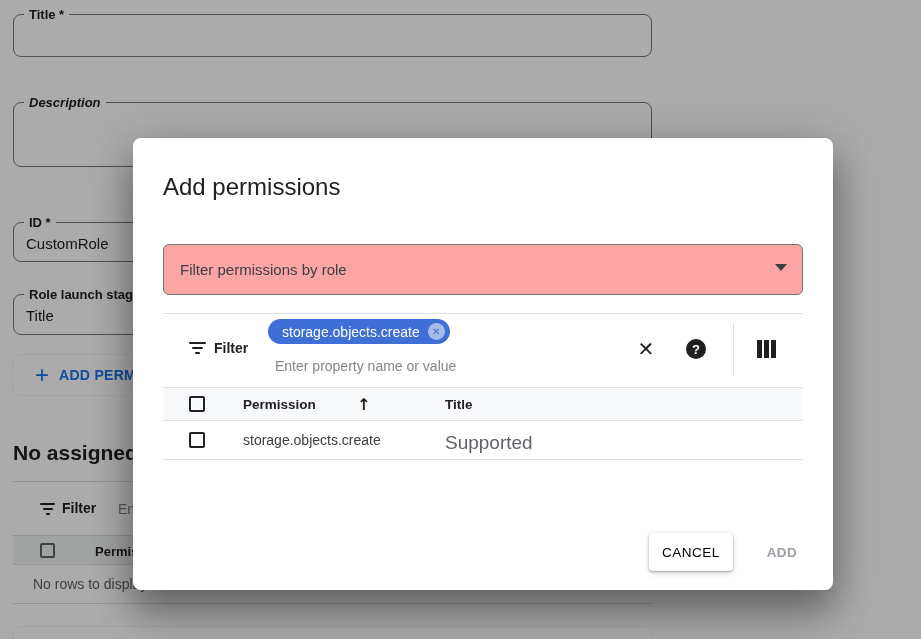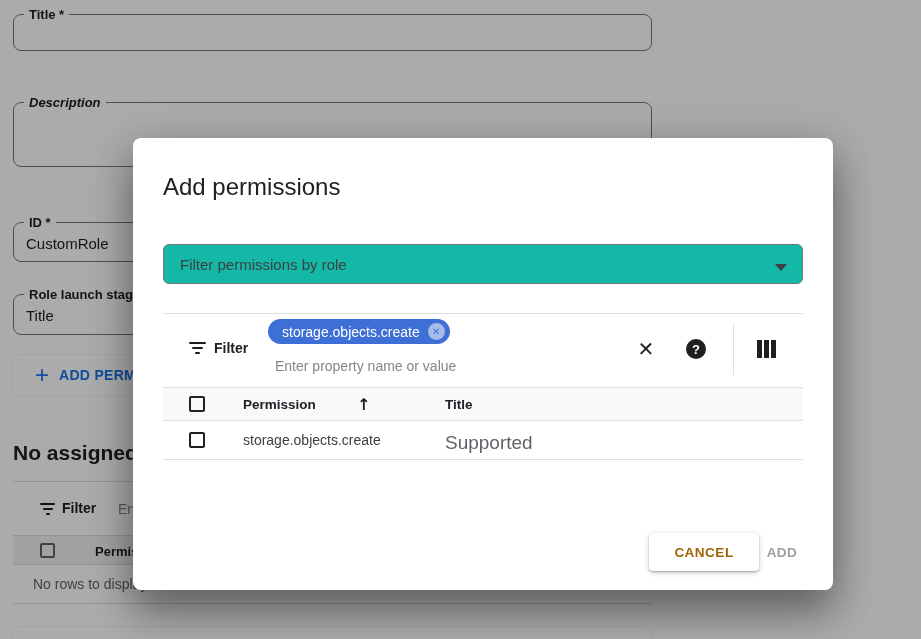--- a/index.html
+++ b/index.html
@@ -58,22 +58,22 @@
   .scrim { position:absolute; inset:0; background:rgba(0,0,0,0.33); z-index:1; }
 
   
   .dialog {
     position:absolute; left:133px; top:138px; width:700px; height:452px; z-index:2;
     background:#fff; border-radius:8px;
     box-shadow:0 24px 38px rgba(0,0,0,0.30), 0 9px 46px rgba(0,0,0,0.22);
   }
   .dlg-title { position:absolute; left:30px; top:35px; font-size:24px; color:#202124; }
   .role-select {
-    position:absolute; left:30px; top:106px; width:640px; height:40px;
-    border:1px solid #747775; border-radius:6px; background:#14b8a6;
+    position:absolute; left:30px; top:106px; width:640px; height:51px;
+    border:1px solid #747775; border-radius:6px; background:#fca5a5;
     display:flex; align-items:center; padding:0 16px; cursor:pointer;
   }
   .role-select .ph { font-size:15px; color:#3c4043; }
   .caret {
     position:absolute; right:15px; top:19px; width:0; height:0;
     border-left:6px solid transparent; border-right:6px solid transparent;
     border-top:7px solid #3c4043;
   }
   .tb-divider { position:absolute; left:30px; top:175px; width:640px; height:1px; background:#e0e0e0; }
   .dlg-filter-label { position:absolute; left:81px; top:202px; font-size:14px; font-weight:700; color:#202124; }
@@ -114,41 +114,41 @@
   .col-perm { left:80px; }
   .col-status { left:282px; }
   .sort-arrow { position:absolute; left:194px; top:7px; font-size:16px; font-weight:700; color:#1f1f1f;
     font-family:"DejaVu Sans","Liberation Sans",sans-serif; cursor:pointer; }
   .dlg-row { position:absolute; left:30px; top:283px; width:640px; height:39px; border-bottom:1px solid #e0e0e0; background:#fff; }
   .dlg-row .cbx { top:11px; }
   .dlg-row .cell-perm { position:absolute; left:80px; top:11px; font-size:14px; color:#3c4043; white-space:nowrap; }
   .dlg-row .cell-status { position:absolute; left:282px; top:11px; font-size:19px; color:#5f6368; white-space:nowrap; }
 
   .btn-cancel {
-    position:absolute; left:516px; top:395px; width:110px; height:38px;
+    position:absolute; left:516px; top:395px; width:84px; height:38px;
     background:#fff; border:none; border-radius:4px;
     box-shadow:0 1px 2px rgba(0,0,0,0.30), 0 2px 6px rgba(0,0,0,0.15);
-    font-family:"Liberation Sans",sans-serif; font-size:13.5px; font-weight:700;
-    letter-spacing:0.5px; color:#a16207; cursor:pointer;
+    font-family:"Liberation Sans",sans-serif; font-size:13.5px; font-weight:400;
+    letter-spacing:0.5px; color:#000000; cursor:pointer;
   }
   .btn-add {
     position:absolute; left:619px; top:395px; width:60px; height:38px;
     background:transparent; border:none;
     font-family:"Liberation Sans",sans-serif; font-size:13.5px; font-weight:700;
     letter-spacing:0.5px; color:#9aa0a6;
   }
 </style>
 </head>
 <body>
 
 <div class="page">
 
   <div class="bg">
 
-    <div class="mfield" style="top:14px;height:37px;">
+    <div class="mfield" style="top:14px;height:43px;">
       <span class="mlabel">Title *</span>
     </div>
 
     <div class="mfield" style="top:102px;height:65px;font-style:italic;">
       <span class="mlabel">Description</span>
     </div>
 
     <div class="mfield" style="top:222px;height:40px;">
       <span class="mlabel">ID *</span>
       <span class="mvalue">CustomRole</span>

